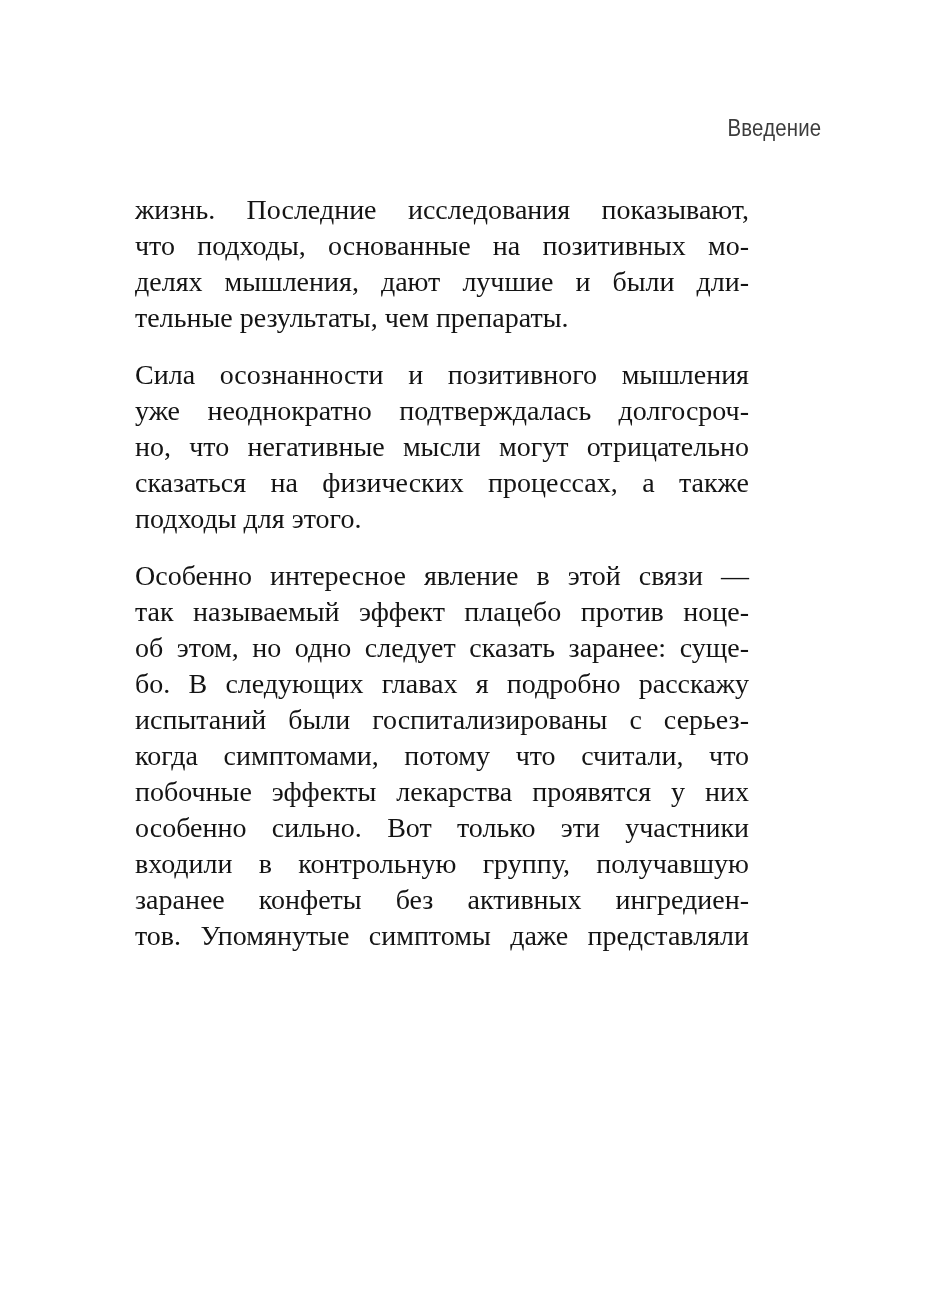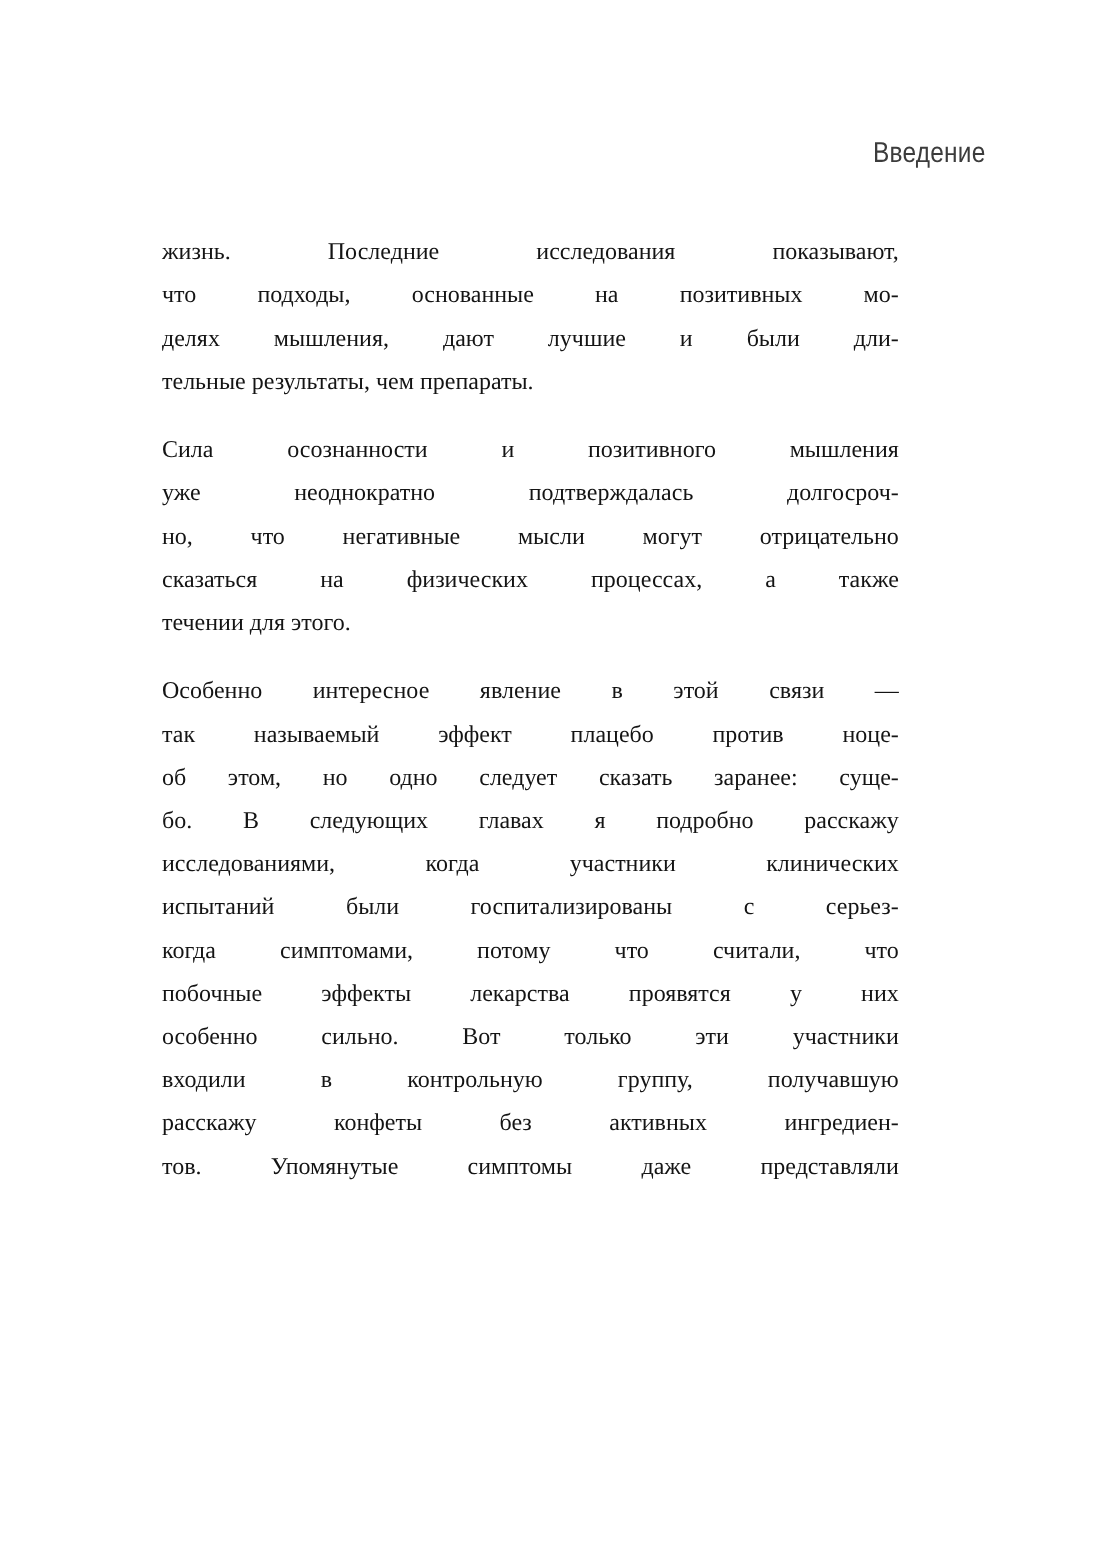--- a/index.html
+++ b/index.html
@@ -32,21 +32,21 @@
     transform: scaleX(0.85);
     transform-origin: 100% 50%;
     letter-spacing: 0.2px;
   }
   
   .text-block {
     position: absolute;
     left: 135px;
     top: 192px;
     width: 614px;
-    font-size: 20px;
+    font-size: 28px;
     line-height: 36px;
     color: #141414;
   }
   .para { margin: 0; }
   .para + .para { margin-top: 21px; }
   .line {
     text-align: justify;
     text-align-last: justify;
     white-space: normal;
   }
@@ -84,34 +84,33 @@
         <div class="line">жизнь. Последние исследования показывают,</div>
         <div class="line">что подходы, основанные на позитивных мо-</div>
         <div class="line">делях мышления, дают лучшие и были дли-</div>
         <div class="line final">тельные результаты, чем препараты.</div>
       </div>
       <div class="para">
         <div class="line">Сила осознанности и позитивного мышления</div>
         <div class="line">уже неоднократно подтверждалась долгосроч-</div>
         <div class="line">но, что негативные мысли могут отрицательно</div>
         <div class="line">сказаться на физических процессах, а также</div>
-        <div class="line final">течении для этого.</div>
+        <div class="line final">подходы для этого.</div>
       </div>
       <div class="para">
         <div class="line">Особенно интересное явление в этой связи —</div>
         <div class="line">так называемый эффект плацебо против ноце-</div>
         <div class="line">об этом, но одно следует сказать заранее: суще-</div>
         <div class="line">бо. В следующих главах я подробно расскажу</div>
-        <div class="line">исследованиями, когда участники клинических</div>
         <div class="line">испытаний были госпитализированы с серьез-</div>
         <div class="line">когда симптомами, потому что считали, что</div>
         <div class="line">побочные эффекты лекарства проявятся у них</div>
         <div class="line">особенно сильно. Вот только эти участники</div>
         <div class="line">входили в контрольную группу, получавшую</div>
-        <div class="line">расскажу конфеты без активных ингредиен-</div>
+        <div class="line">заранее конфеты без активных ингредиен-</div>
         <div class="line">тов. Упомянутые симптомы даже представляли</div>
       </div>
     </main>
 
   <div class="folio">
     <span class="condensed">15</span>
   </div>
 
 </div>
 

